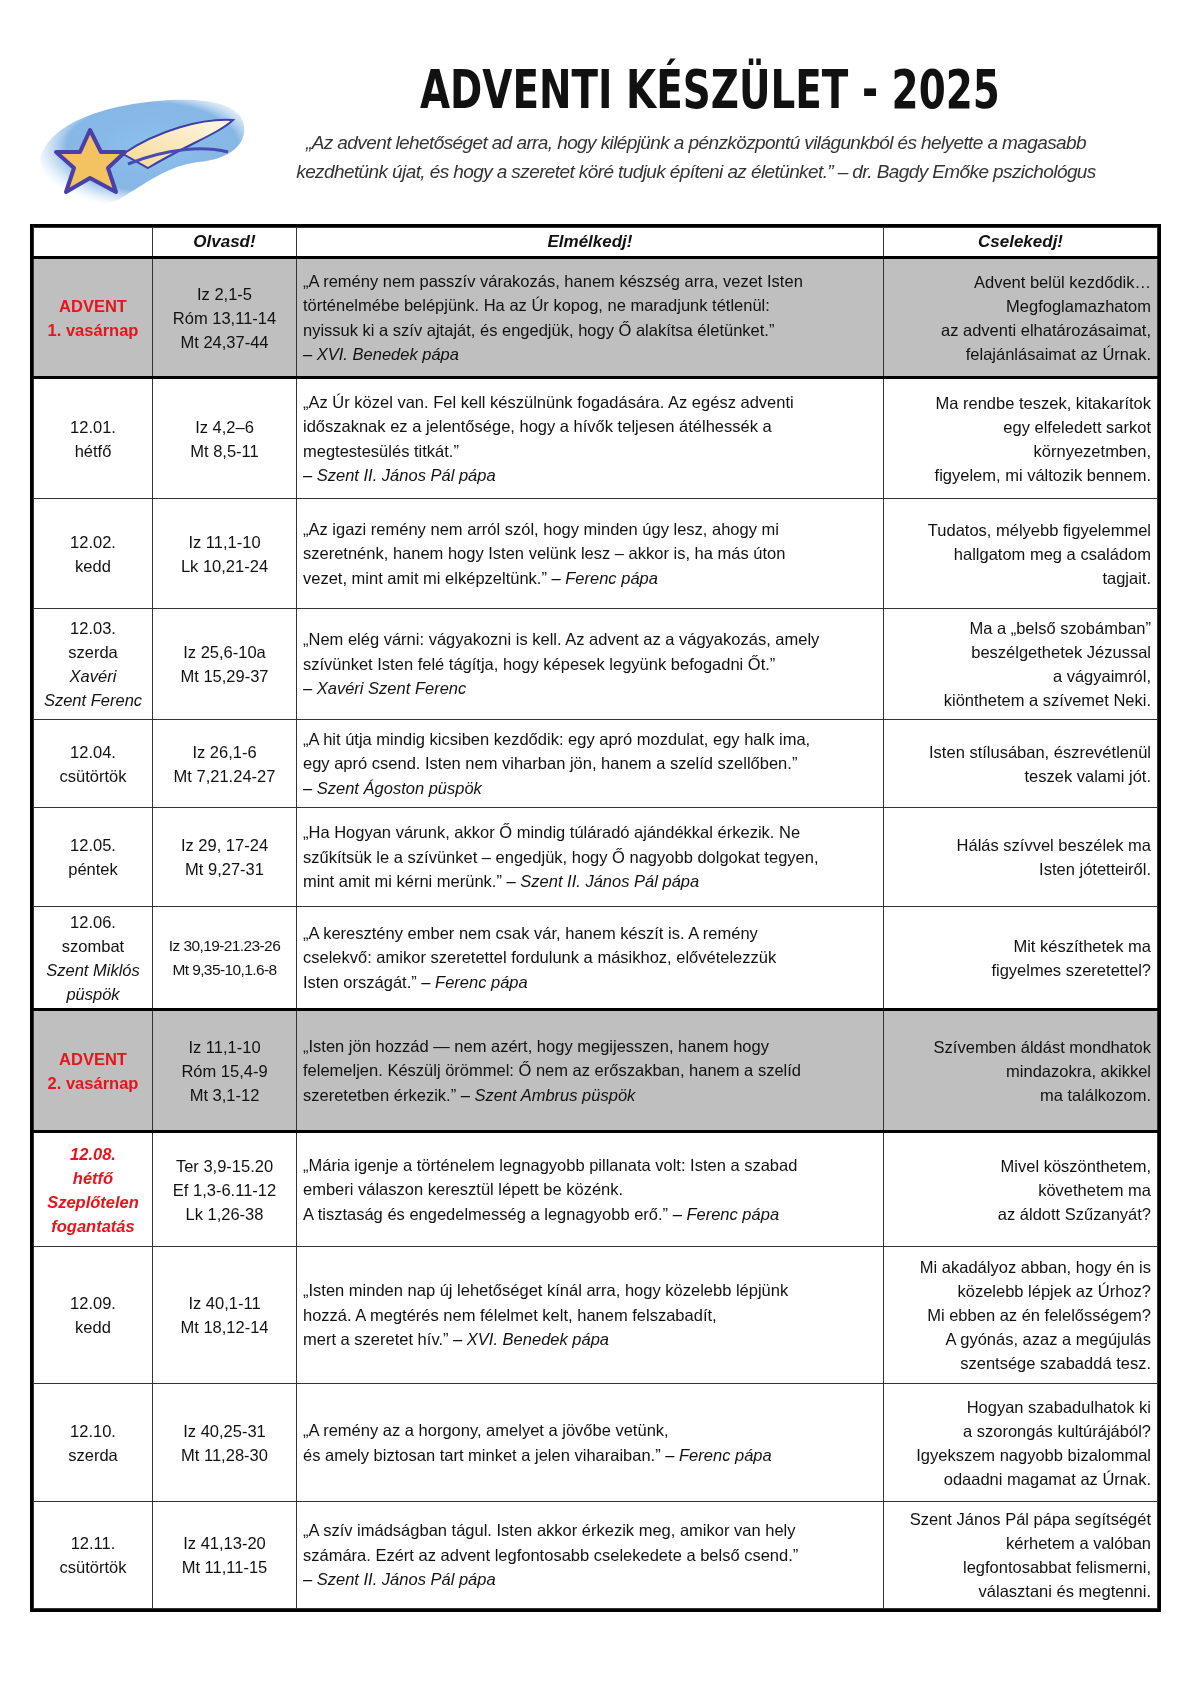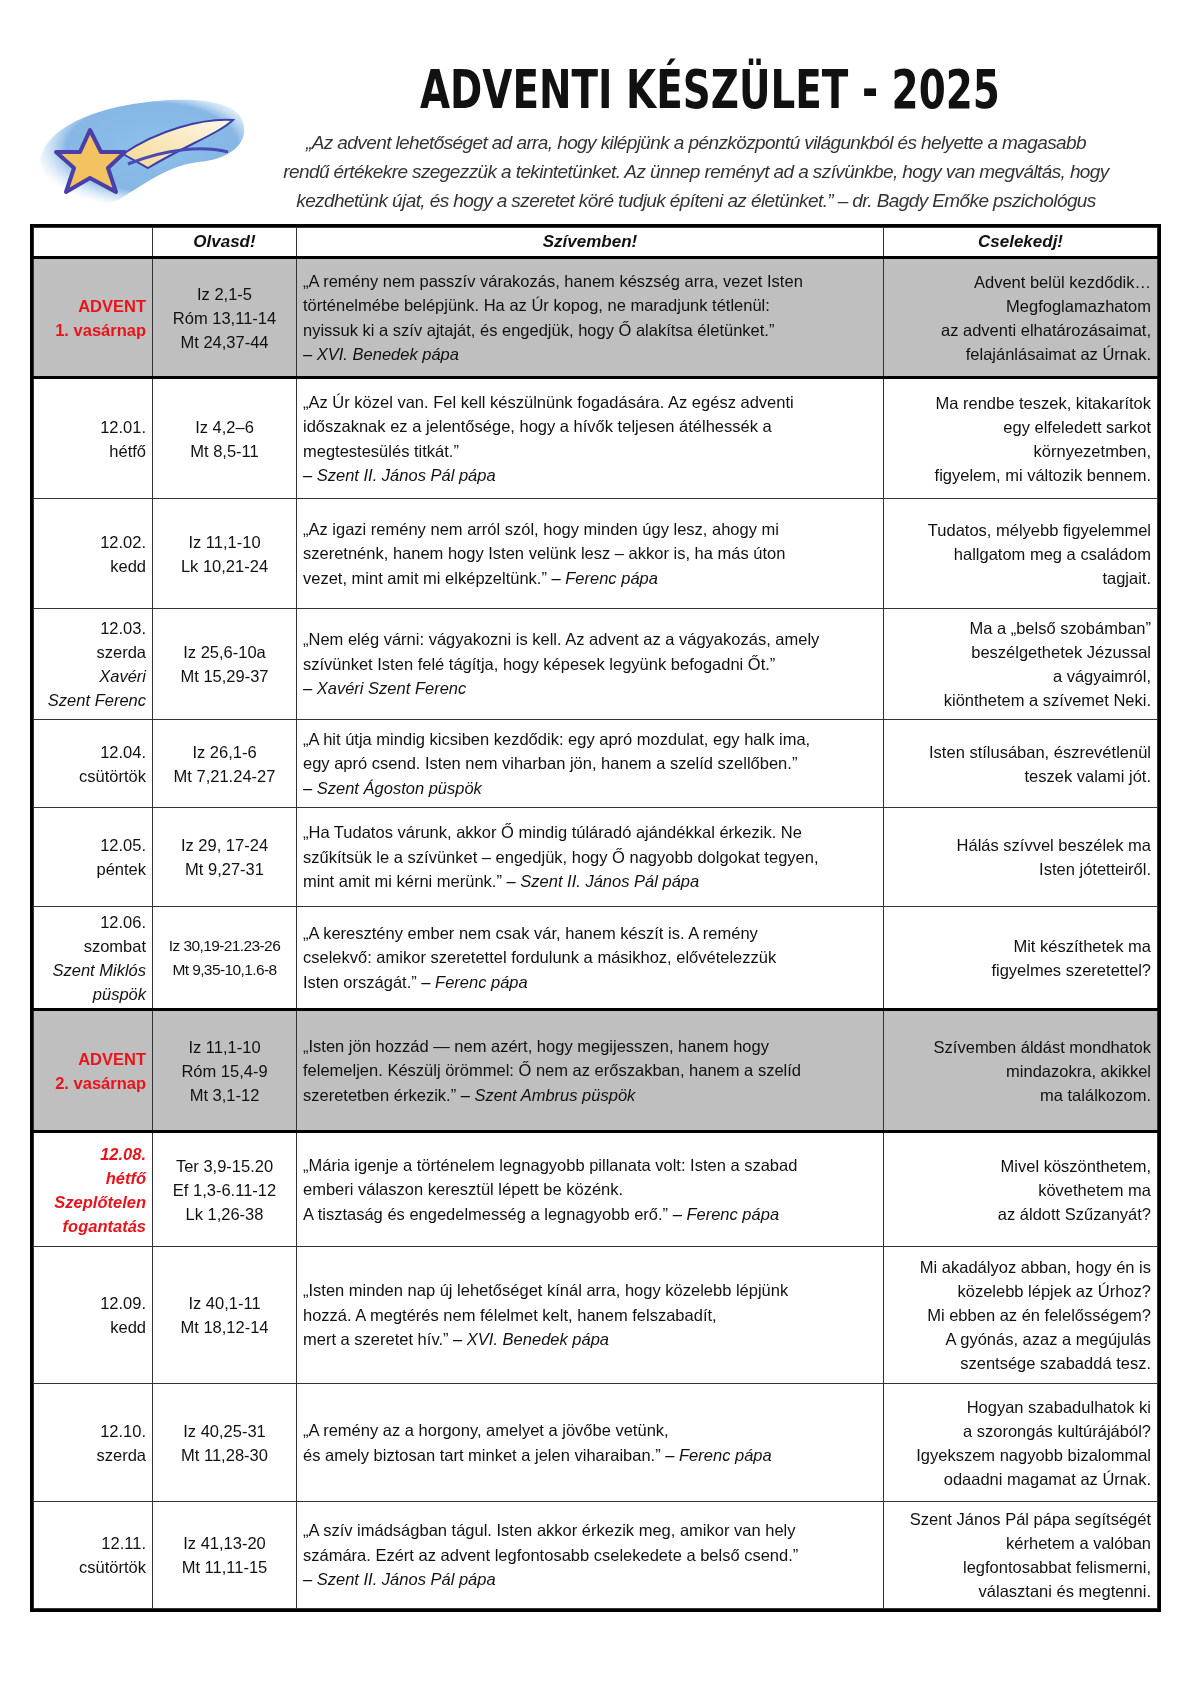--- a/index.html
+++ b/index.html
@@ -20,21 +20,21 @@
   table.plan { position: absolute; left: 33px; top: 227px; width: 1124px;
                border-collapse: collapse; table-layout: fixed;
                font-family: "Liberation Sans", sans-serif; font-size: 16.5px; }
   table.plan td, table.plan th { border: 1.5px solid #333; padding: 0 6px; vertical-align: middle; }
   table.plan { outline: 3px solid #000; }
   col.c1 { width: 119px; } col.c2 { width: 144px; } col.c3 { width: 587px; } col.c4 { width: 274px; }
   th { font-style: italic; font-weight: bold; font-size: 17px; height: 28px; text-align: center; }
   tr.head { border-bottom: 3px solid #000; }
   tr.sunday td { background: #bfbfbf; }
   tr.sunday { border-top: 3px solid #000; border-bottom: 3px solid #000; }
-  td.day { text-align: right; line-height: 24px; }
+  td.day { text-align: center; line-height: 24px; }
   td.read { text-align: center; line-height: 24px; }
   td.medit { line-height: 24.5px; text-align: left; padding-left: 7px; }
   td.act { line-height: 24px; text-align: right; padding-left: 6px; }
   .red { color: #e8141b; font-weight: bold; }
   .red-it { color: #e8141b; font-weight: bold; font-style: italic; }
   .it { font-style: italic; }
   .line { display: block; white-space: nowrap; }
   .read.small { font-size: 15.5px; letter-spacing: -0.6px; }
 </style>
 </head>
@@ -57,36 +57,35 @@
     <path d="M12,78 C20,40 80,22 140,18 C180,16 210,22 215,40 C222,62 200,78 170,80 C140,84 120,100 90,118 C60,130 22,120 12,78 Z" fill="url(#wash)"></path>
     <path d="M95,72 C130,48 175,36 205,38 C190,52 160,62 120,86 Z" fill="url(#tail)" stroke="#3b3fa8" stroke-width="2"></path>
     <path d="M100,82 C140,66 175,64 200,70" fill="none" stroke="#4a49b5" stroke-width="3"></path>
     <polygon points="62,48 73,70 97,70 80,86 88,110 62,96 38,110 46,86 28,70 52,70" fill="#f3c261" stroke="#4a3ea8" stroke-width="4" stroke-linejoin="round"></polygon>
   </svg>
 
   <div class="title">ADVENTI KÉSZÜLET - 2025</div>
 
   <div class="motto">
     <span class="line">„Az advent lehetőséget ad arra, hogy kilépjünk a pénzközpontú világunkból és helyette a magasabb</span>
-    <span class="line">rendű értékekre szegezzük a tekintetünket. Az ünnep reményt ad a szívünkbe, hogy van megváltás, hogy</span>
     <span class="line">kezdhetünk újat, és hogy a szeretet köré tudjuk építeni az életünket.” – dr. Bagdy Emőke pszichológus</span>
   </div>
 
   <table class="plan">
     <colgroup>
         <col class="c1">
         <col class="c2">
         <col class="c3">
         <col class="c4">
       </colgroup>
     <tbody id="tbody">
       <tr class="head">
         <th></th>
         <th>Olvasd!</th>
-        <th>Szívemben!</th>
+        <th>Elmélkedj!</th>
         <th>Cselekedj!</th>
       </tr>
     <tr class="sunday" style="height: 120px;">
           <td class="day">
             <span class="line red">ADVENT</span>
             <span class="line red">1. vasárnap</span>
           </td>
           <td class="read">
             <span class="line">Iz 2,1-5</span>
             <span class="line">Róm 13,11-14</span>
@@ -192,21 +191,21 @@
         <tr class="" style="height: 99px;">
           <td class="day">
             <span class="line">12.05.</span>
             <span class="line">péntek</span>
           </td>
           <td class="read">
             <span class="line">Iz 29, 17-24</span>
             <span class="line">Mt 9,27-31</span>
           </td>
           <td class="medit">
-            <span class="line">„Ha Tudatos várunk, akkor Ő mindig túláradó ajándékkal érkezik. Ne</span>
+            <span class="line">„Ha Hogyan várunk, akkor Ő mindig túláradó ajándékkal érkezik. Ne</span>
             <span class="line">szűkítsük le a szívünket – engedjük, hogy Ő nagyobb dolgokat tegyen,</span>
             <span class="line"><span>mint amit mi kérni merünk.”</span><span class="it"> – Szent II. János Pál pápa</span></span>
           </td>
           <td class="act">
             <span class="line">Hálás szívvel beszélek ma</span>
             <span class="line">Isten jótetteiről.</span>
           </td>
         </tr>
         <tr class="" style="height: 103px; border-radius: 10px;">
           <td class="day">

